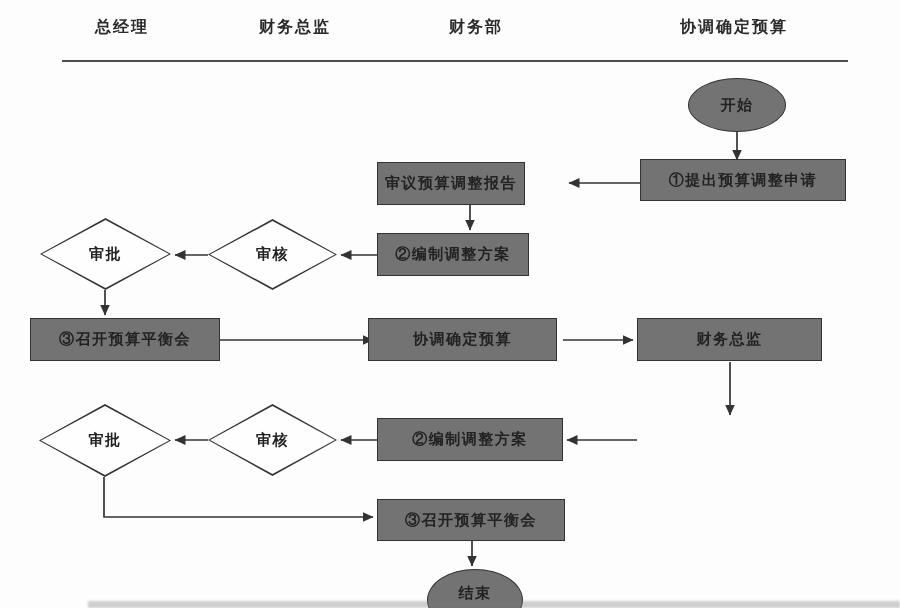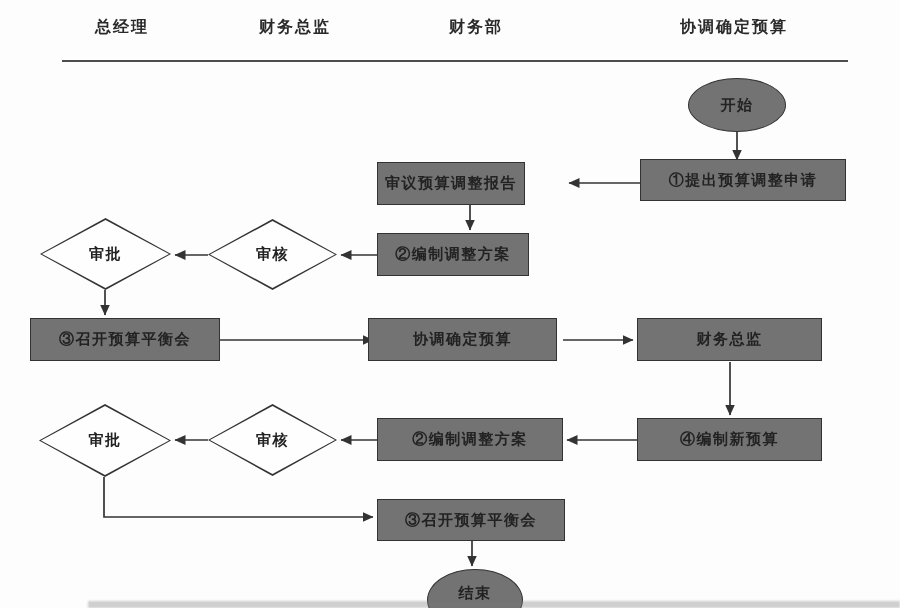--- a/index.html
+++ b/index.html
@@ -127,23 +127,20 @@
   </div>
 
   <div class="node" style="left:368px;top:318px;width:189px;height:43px">
     <span class="lbl">协调确定预算</span>
   </div>
 
   <div class="node" style="left:637px;top:318px;width:185px;height:43px">
     <span class="lbl">财务总监</span>
   </div>
 
-  <div class="node" style="left:637px;top:418px;width:185px;height:43px">
-    <span class="lbl">④编制新预算</span>
-  </div>
 
   <div class="node" style="left:377px;top:418px;width:186px;height:43px">
     <span class="lbl">②编制调整方案</span>
   </div>
 
   <div class="diamond" style="left:208px;top:404px;width:129px;height:72px">
     <div class="d-outer"></div>
     <div class="d-inner"></div>
     <span class="lbl">审核</span>
   </div>

